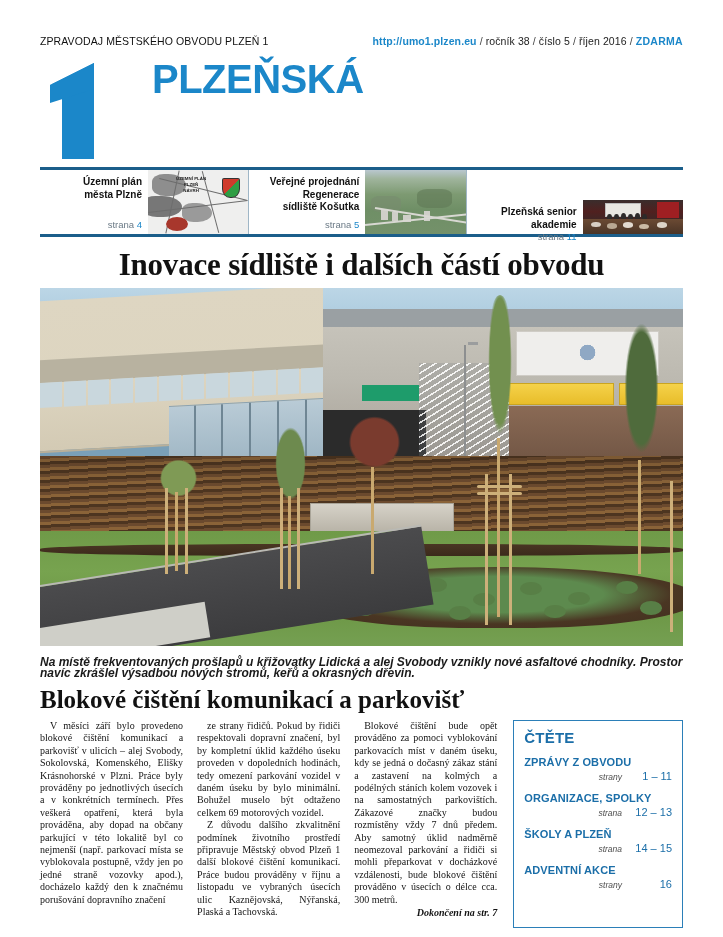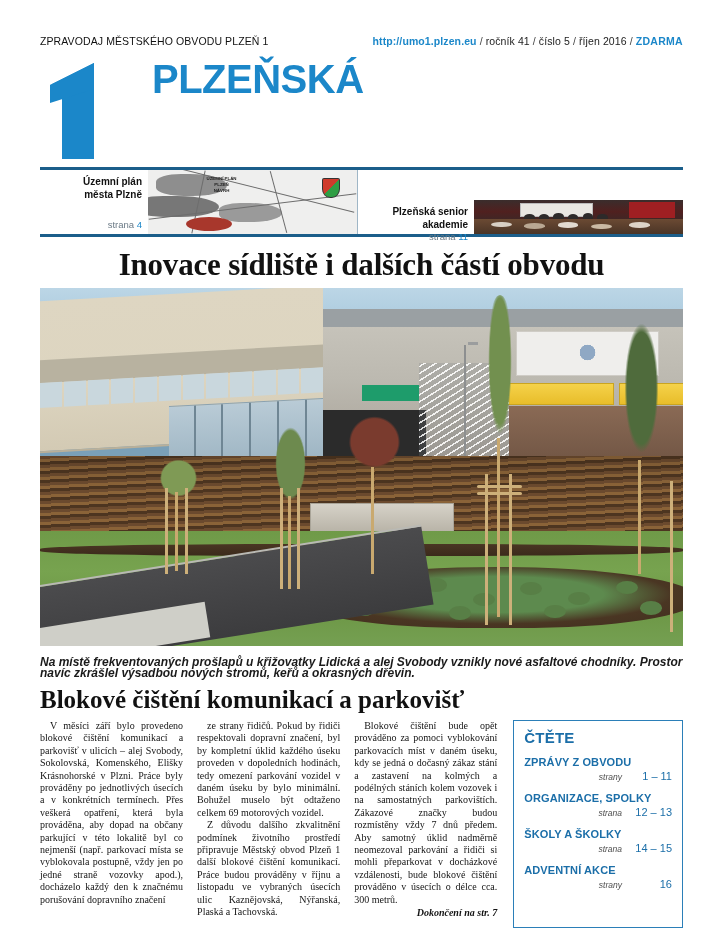--- a/index.html
+++ b/index.html
@@ -464,21 +464,21 @@
   }
 </style>
 </head>
 <body>
 
 <div class="page">
 
   <div class="topbar">
     <div class="left">ZPRAVODAJ MĚSTSKÉHO OBVODU PLZEŇ 1</div>
     <div class="right">
-      <span class="url">http://umo1.plzen.eu</span><span class="sep"> / </span><span>ročník 41</span><span class="sep"> / </span><span>číslo 5</span><span class="sep"> / </span><span>říjen 2016</span><span class="sep"> / </span><span class="free">ZDARMA</span>
+      <span class="url">http://umo1.plzen.eu</span><span class="sep"> / </span><span>ročník 38</span><span class="sep"> / </span><span>číslo 5</span><span class="sep"> / </span><span>říjen 2016</span><span class="sep"> / </span><span class="free">ZDARMA</span>
     </div>
   </div>
 
   <div class="logo-wrap">
     <svg class="logo-one" viewBox="0 0 105 96">
       <path d="M8 22 L52 0 L52 96 L20 96 L20 20 Z" fill="#1b87c9"></path>
       <path d="M8 22 L52 0 L52 26 L8 40 Z" fill="#1b87c9"></path>
     </svg>
     <div class="logo-plzenska">PLZEŇSKÁ</div>
   </div>
@@ -507,20 +507,43 @@
           <div class="maplabel">
             <span>ÚZEMNÍ PLÁN</span><br>
             <span>PLZEŇ</span><br>
             <span>NÁVRH</span>
           </div>
           <div class="crest"></div>
         </div>
       </div>
     </div>
 
+    <div class="teaser">
+      <div class="teaser-text">
+        <div class="teaser-title" style="white-space:pre-line">Veřejné projednání
+Regenerace
+sídliště Košutka</div>
+        <div class="teaser-page">
+          <span>strana</span>
+          <b>5</b>
+        </div>
+      </div>
+      <div class="teaser-thumb">
+        <div class="thumb-aerial">
+          <div class="patch" style="left:6%;top:40%;width:30%;height:26%;"></div>
+          <div class="patch" style="left:52%;top:30%;width:34%;height:30%;background:rgba(95,120,85,0.6);"></div>
+          <div class="bldg" style="left:16%;top:62%;width:7%;height:16%;"></div>
+          <div class="bldg" style="left:27%;top:66%;width:6%;height:14%;"></div>
+          <div class="bldg" style="left:38%;top:70%;width:8%;height:12%;"></div>
+          <div class="bldg" style="left:58%;top:64%;width:6%;height:16%;"></div>
+          <div class="road" style="left:0;top:84%;width:110%;height:2px;transform:rotate(-6deg);"></div>
+          <div class="road" style="left:10%;top:58%;width:95%;height:2px;transform:rotate(9deg);"></div>
+        </div>
+      </div>
+    </div>
 
     <div class="teaser">
       <div class="teaser-text">
         <div class="teaser-title" style="white-space:pre-line">Plzeňská senior
 akademie</div>
         <div class="teaser-page">
           <span>strana</span>
           <b>11</b>
         </div>
       </div>
@@ -659,21 +682,21 @@
 
       <div class="entry">
         <div class="ename">ORGANIZACE, SPOLKY</div>
         <div class="erow">
           <span class="elabel">strana</span>
           <span class="epages">12 – 13</span>
         </div>
       </div>
 
       <div class="entry">
-        <div class="ename">ŠKOLY A ŠKOLKY</div>
+        <div class="ename">ŠKOLY A PLZEŇ</div>
         <div class="erow">
           <span class="elabel">strana</span>
           <span class="epages">14 – 15</span>
         </div>
       </div>
 
       <div class="entry">
         <div class="ename">ADVENTNÍ AKCE</div>
         <div class="erow">
           <span class="elabel">strany</span>

